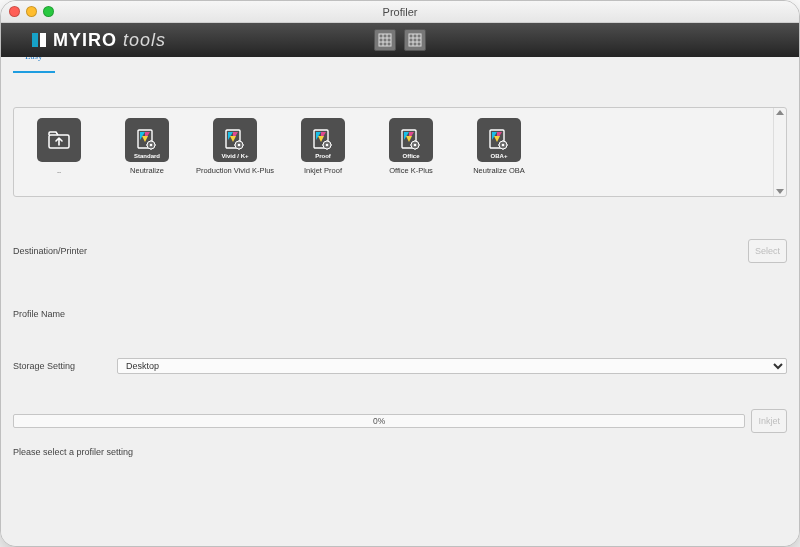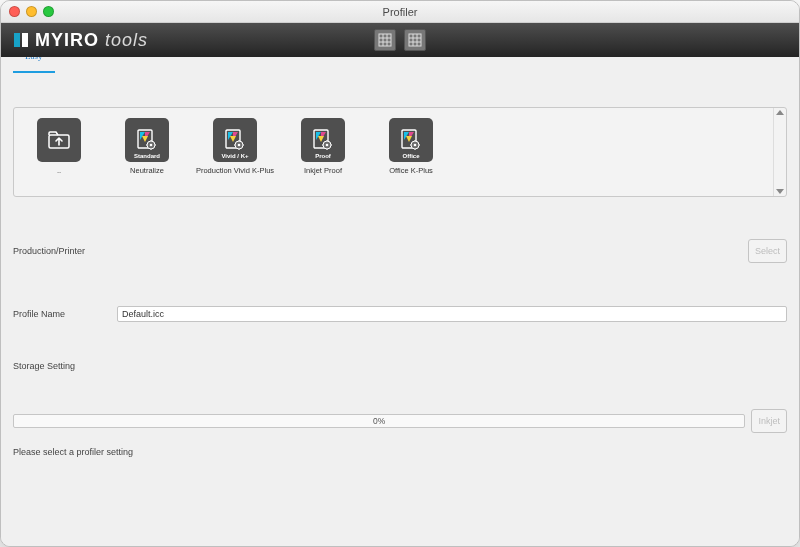--- a/index.html
+++ b/index.html
@@ -3,21 +3,21 @@
 <meta charset="utf-8">
 <style>
   * { box-sizing: border-box; margin: 0; padding: 0; }
   html, body { width: 800px; height: 547px; overflow: hidden; font-family: Arial, Helvetica, sans-serif; }
   body { background: #fff; }
 
   .window {
     width: 800px; height: 547px;
     background: #f0f0f0;
     border: 1px solid #bfbfbf;
-    border-radius: 10px;
+    border-radius: 16px;
     box-shadow: 0 10px 30px rgba(0,0,0,0.3);
     display: flex; flex-direction: column;
     overflow: hidden;
   }
 
   .titlebar {
     height: 22px;
     background: linear-gradient(#f6f6f6, #e6e6e6);
     border-bottom: 1px solid #cfcfcf;
     display: flex; align-items: center;
@@ -29,20 +29,21 @@
   .tl.yellow { background: #ffbd2e; }
   .tl.green { background: #28c840; }
   .title { margin: 0 auto; font-size: 11px; color: #4a4a4a; }
 
   .appbar {
     height: 34px;
     background: linear-gradient(#4e4e4e, #242424);
     display: flex; align-items: center;
     position: relative;
     color: #fff;
+    padding-left: 18px;
   }
   .brand { display: flex; align-items: center; gap: 6px; padding-left: 12px; font-size: 18px; letter-spacing: 1px; }
   .brand .logo { width: 16px; height: 16px; display: inline-block; }
   .brand .logo svg { display: block; }
   .brand .bold { font-weight: 700; }
   .brand .light { font-style: italic; font-weight: 300; color: #d9d9d9; }
   .toolbar-icons { position: absolute; left: 50%; transform: translateX(-50%); display: flex; gap: 8px; }
   .tb-icon { width: 22px; height: 22px; background: #777; border: 1px solid #555; border-radius: 2px; display: flex; align-items: center; justify-content: center; }
   .tb-icon svg { width: 14px; height: 14px; }
 
@@ -270,48 +271,65 @@
                 <path d="M10 4 L15 4 L10 12 Z" fill="#e04a8f"></path>
                 <path d="M7 8 L13 8 L10 14 Z" fill="#f7d23e"></path>
                 <circle cx="16" cy="17" r="4" fill="#6d6d6d" stroke="#fff" stroke-width="1"></circle>
                 <circle cx="16" cy="17" r="1.3" fill="#fff"></circle>
                 <path d="M16 13 l0 -1 M16 21 l0 1 M12 17 l-1 0 M20 17 l1 0" stroke="#fff" stroke-width="1"></path>
               </svg>
               <div class="tile-label">Office</div>
             </div>
             <div class="card-caption">Office K-Plus</div>
           </div>
+          <div class="card-item">
+            <div class="tile">
+              <svg viewBox="0 0 24 24">
+                <rect x="3" y="2" width="14" height="18" rx="1" fill="none" stroke="#fff" stroke-width="1.4"></rect>
+                <path d="M5 4 L10 4 L5 12 Z" fill="#19c0e8"></path>
+                <path d="M10 4 L15 4 L10 12 Z" fill="#e04a8f"></path>
+                <path d="M7 8 L13 8 L10 14 Z" fill="#f7d23e"></path>
+                <circle cx="16" cy="17" r="4" fill="#6d6d6d" stroke="#fff" stroke-width="1"></circle>
+                <circle cx="16" cy="17" r="1.3" fill="#fff"></circle>
+                <path d="M16 13 l0 -1 M16 21 l0 1 M12 17 l-1 0 M20 17 l1 0" stroke="#fff" stroke-width="1"></path>
+              </svg>
+              <div class="tile-label">OBA+</div>
+            </div>
+            <div class="card-caption">Neutralize OBA</div>
+          </div>
         </div>
       <div class="vscroll">
         <div class="arrow up"></div>
         <div class="arrow down"></div>
       </div>
     </div>
 
     <div class="gap-lg"></div>
 
     <div class="form-row">
-      <div class="label">Production/Printer</div>
+      <div class="label">Destination/Printer</div>
       <div class="field"></div>
       <button class="small" disabled="">Select</button>
     </div>
 
     <div class="gap-lg"></div>
 
     <div class="form-row">
       <div class="label">Profile Name</div>
-      <div class="field">
-        <input class="text" type="text" value="Default.icc" style="">
-      </div>
     </div>
 
     <div class="gap-md"></div>
 
     <div class="form-row">
       <div class="label">Storage Setting</div>
+      <div class="field">
+        <select class="sel">
+          <option>Desktop</option>
+        </select>
+      </div>
     </div>
 
     <div class="gap-md"></div>
 
     <div class="progress-row">
       <div class="progress">
         <span>0%</span>
       </div>
       <button class="small" disabled="">Inkjet</button>
     </div>

